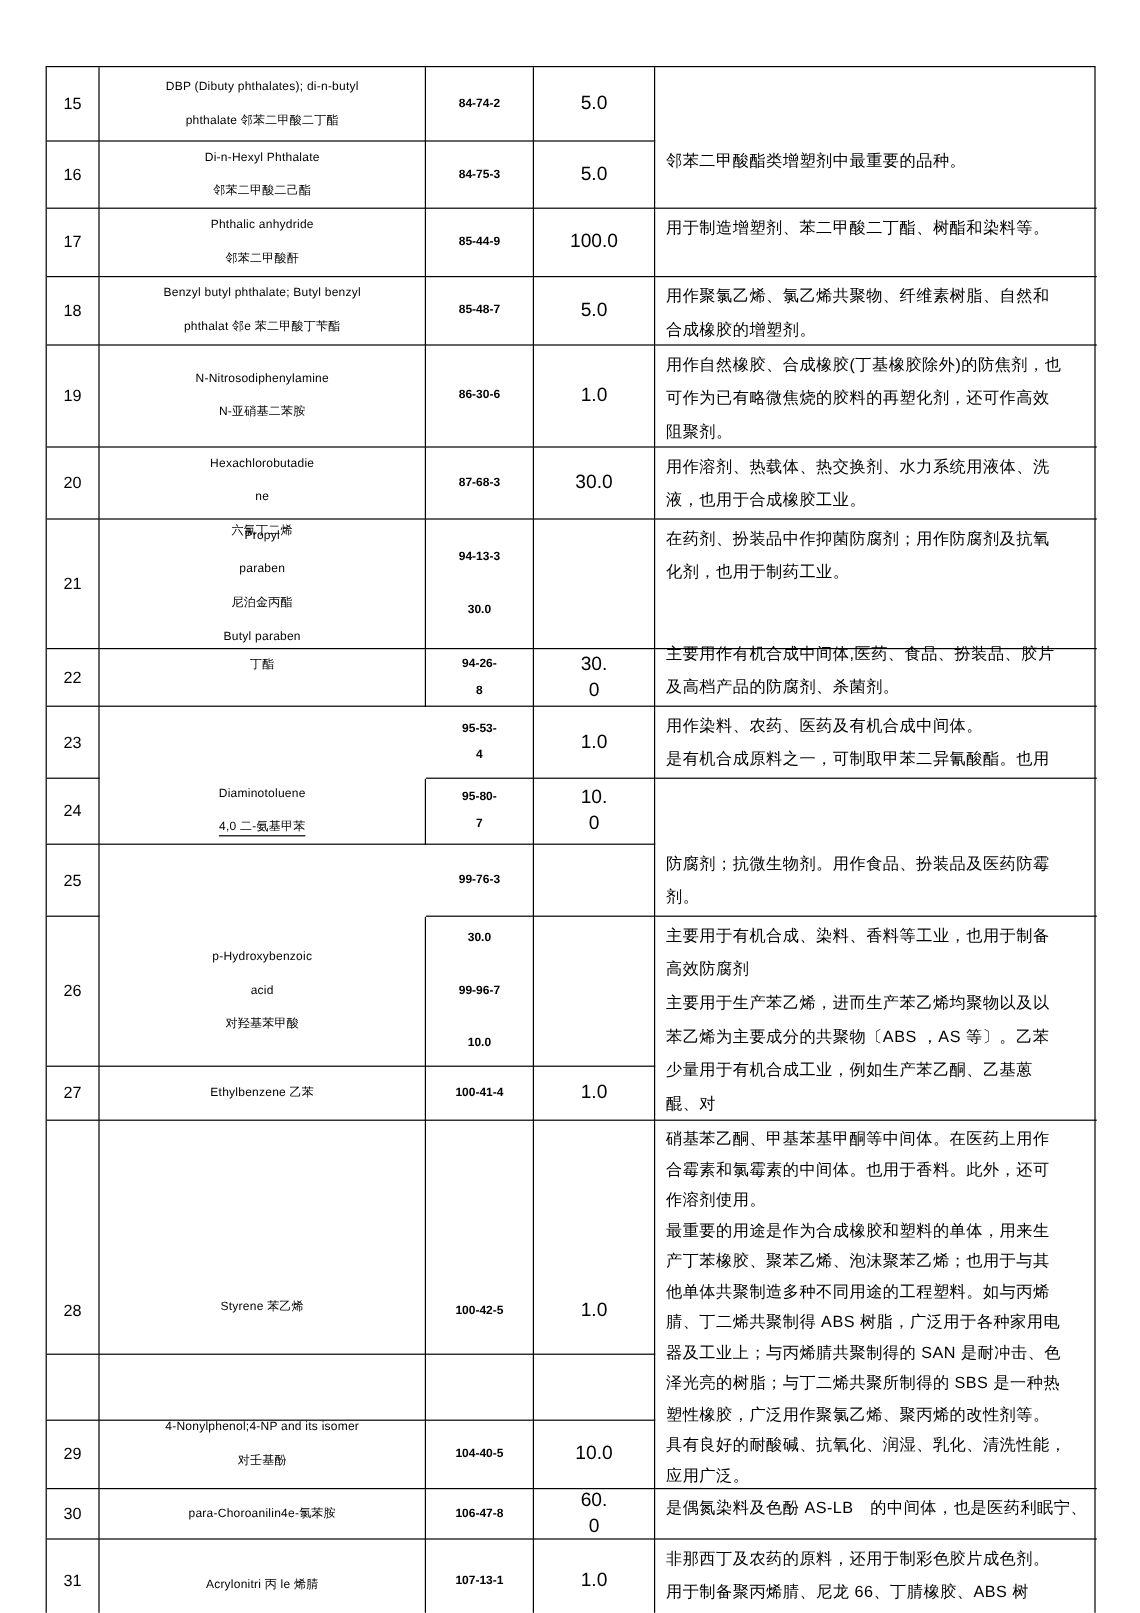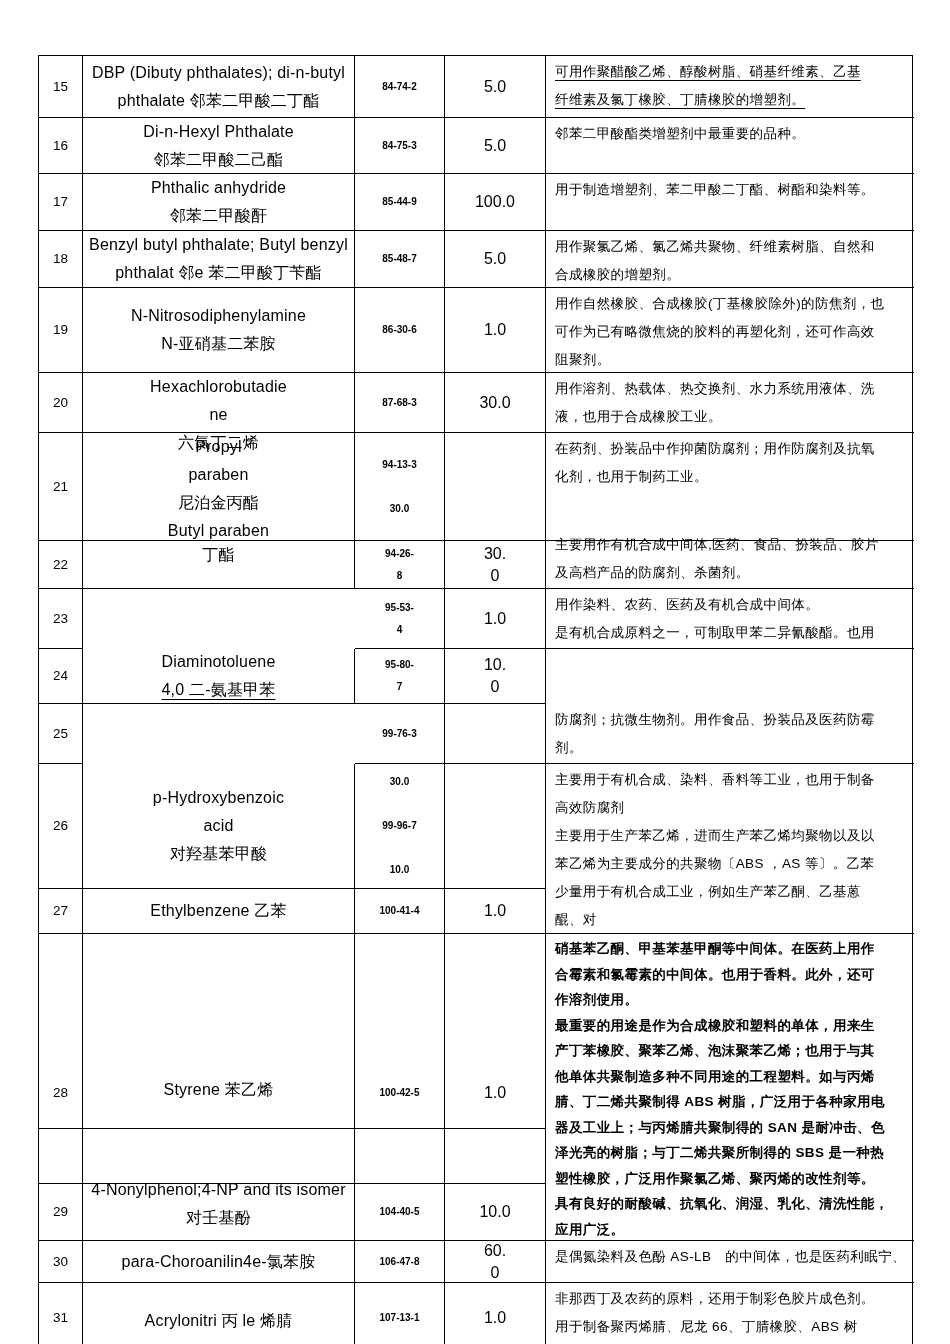--- a/index.html
+++ b/index.html
@@ -18,49 +18,47 @@
     border: 1px solid #000;
   }
   .cell {
     border-right: 1px solid #000; border-bottom: 1px solid #000;
     display: flex; flex-direction: column; justify-content: center; align-items: center;
     text-align: center; white-space: pre-line; overflow: visible;
     min-width: 0;
   }
   .gc5 { border-right: none; }
   .num   { font-size: 13.5px; line-height: 22px; }
-  .name  { font-size: 16px; line-height: 28px; letter-spacing: 0.2px; padding: 0 5px; }
+  .name  { font-size: 10px; line-height: 28px; letter-spacing: 0.2px; padding: 0 5px; }
   .cas   { font-size: 10px; line-height: 22px; font-weight: bold; }
   .limit { font-size: 16px;   line-height: 22px; }
   .desc  {
     font-size: 13.5px; line-height: 28px; letter-spacing: 0.4px;
     justify-content: flex-start; align-items: flex-start; text-align: left;
     padding: 2px 6px 2px 9px;
   }
-  .lh255 { line-height: 25.5px; font-weight: bold; }
+  .lh255 { line-height: 25.5px; }
   .ul { text-decoration: underline; text-underline-offset: 4px; }
   .vtop { justify-content: flex-start; }
   .padT24 { justify-content: flex-start; padding-top: 24px; }
   .low { justify-content: flex-end; padding-bottom: 24px; }
   .pullup { display: block; margin-top: -12px; white-space: pre-line; }
   .pullup-sm { display: block; margin-top: -8px; white-space: pre-line; }
 </style>
 </head>
 <body>
 
 <div class="page">
   <div class="tbl">
 
     <div class="cell num" style="grid-row:1;grid-column:1">15</div>
     <div class="cell name" style="grid-row:1;grid-column:2">DBP (Dibuty phthalates); di-n-butyl
 phthalate 邻苯二甲酸二丁酯</div>
     <div class="cell cas" style="grid-row:1;grid-column:3">84-74-2</div>
     <div class="cell limit" style="grid-row:1;grid-column:4">5.0</div>
-    <div class="cell desc ul gc5" style="grid-row:1;grid-column:5">可用作聚醋酸乙烯、醇酸树脂、硝基纤维素、乙基
-纤维素及氯丁橡胶、丁腈橡胶的增塑剂。</div>
 
     <div class="cell num" style="grid-row:2;grid-column:1">16</div>
     <div class="cell name" style="grid-row:2;grid-column:2">Di-n-Hexyl Phthalate
 邻苯二甲酸二己酯</div>
     <div class="cell cas" style="grid-row:2;grid-column:3">84-75-3</div>
     <div class="cell limit" style="grid-row:2;grid-column:4">5.0</div>
     <div class="cell desc gc5" style="grid-row:2;grid-column:5">邻苯二甲酸酯类增塑剂中最重要的品种。</div>
 
     <div class="cell num" style="grid-row:3;grid-column:1">17</div>
     <div class="cell name" style="grid-row:3;grid-column:2">Phthalic anhydride

